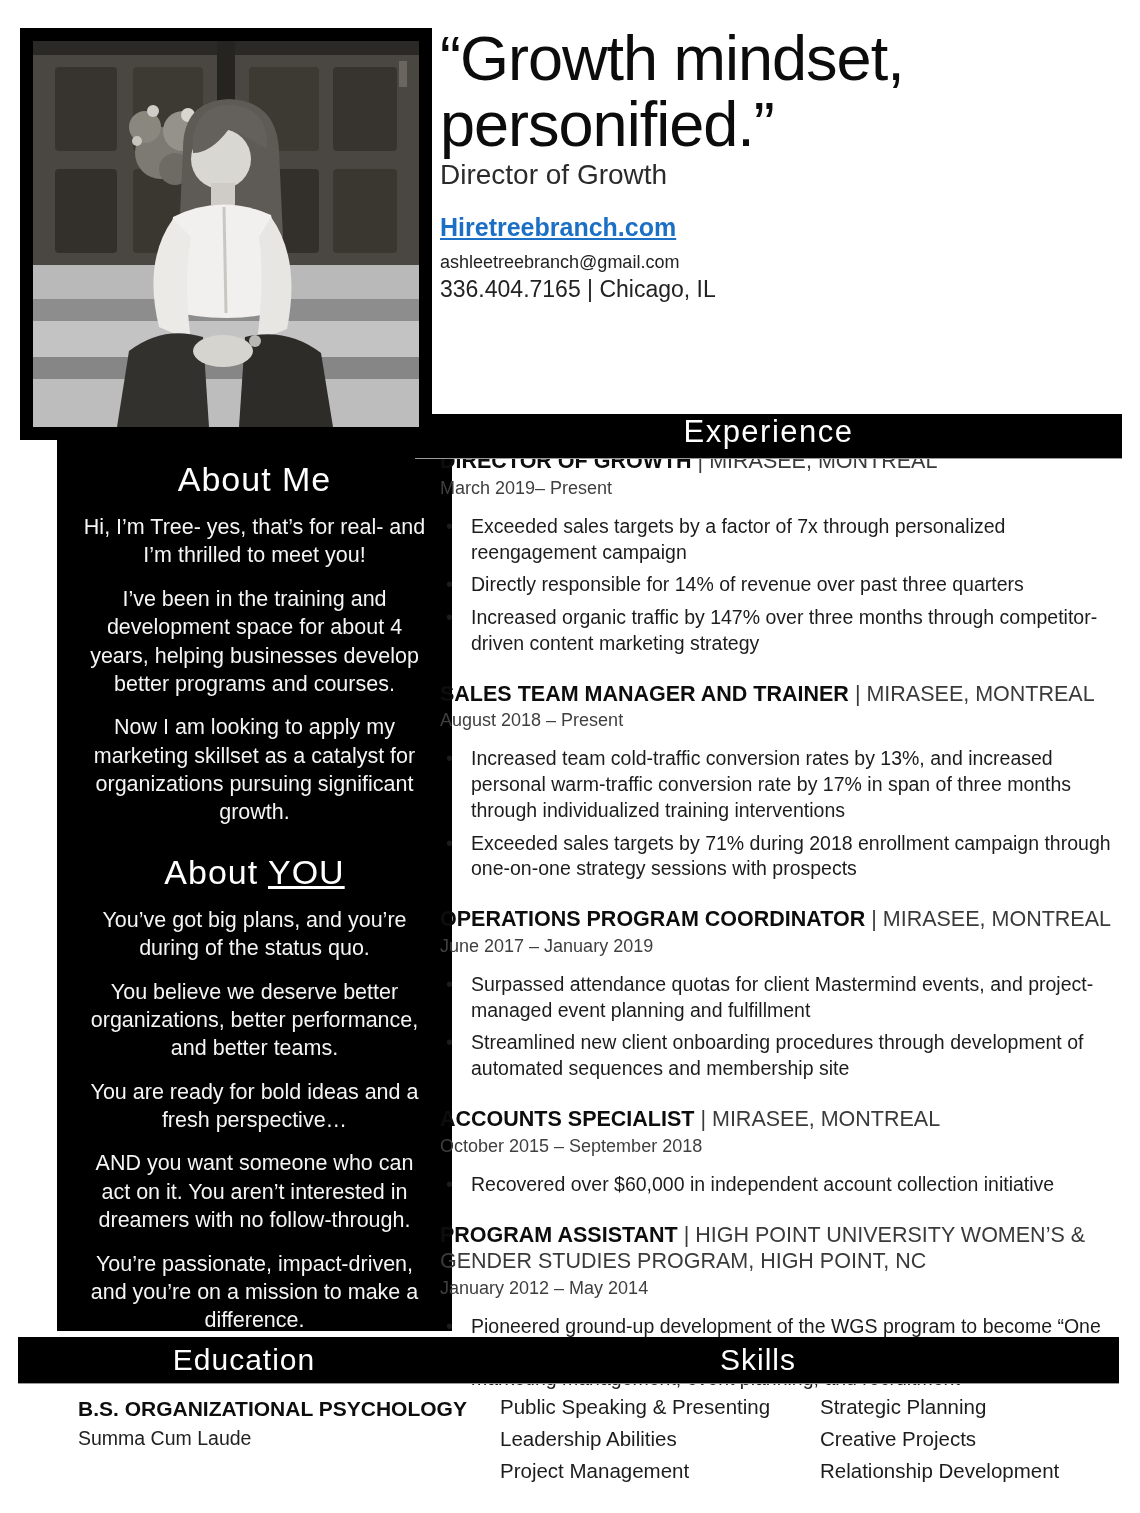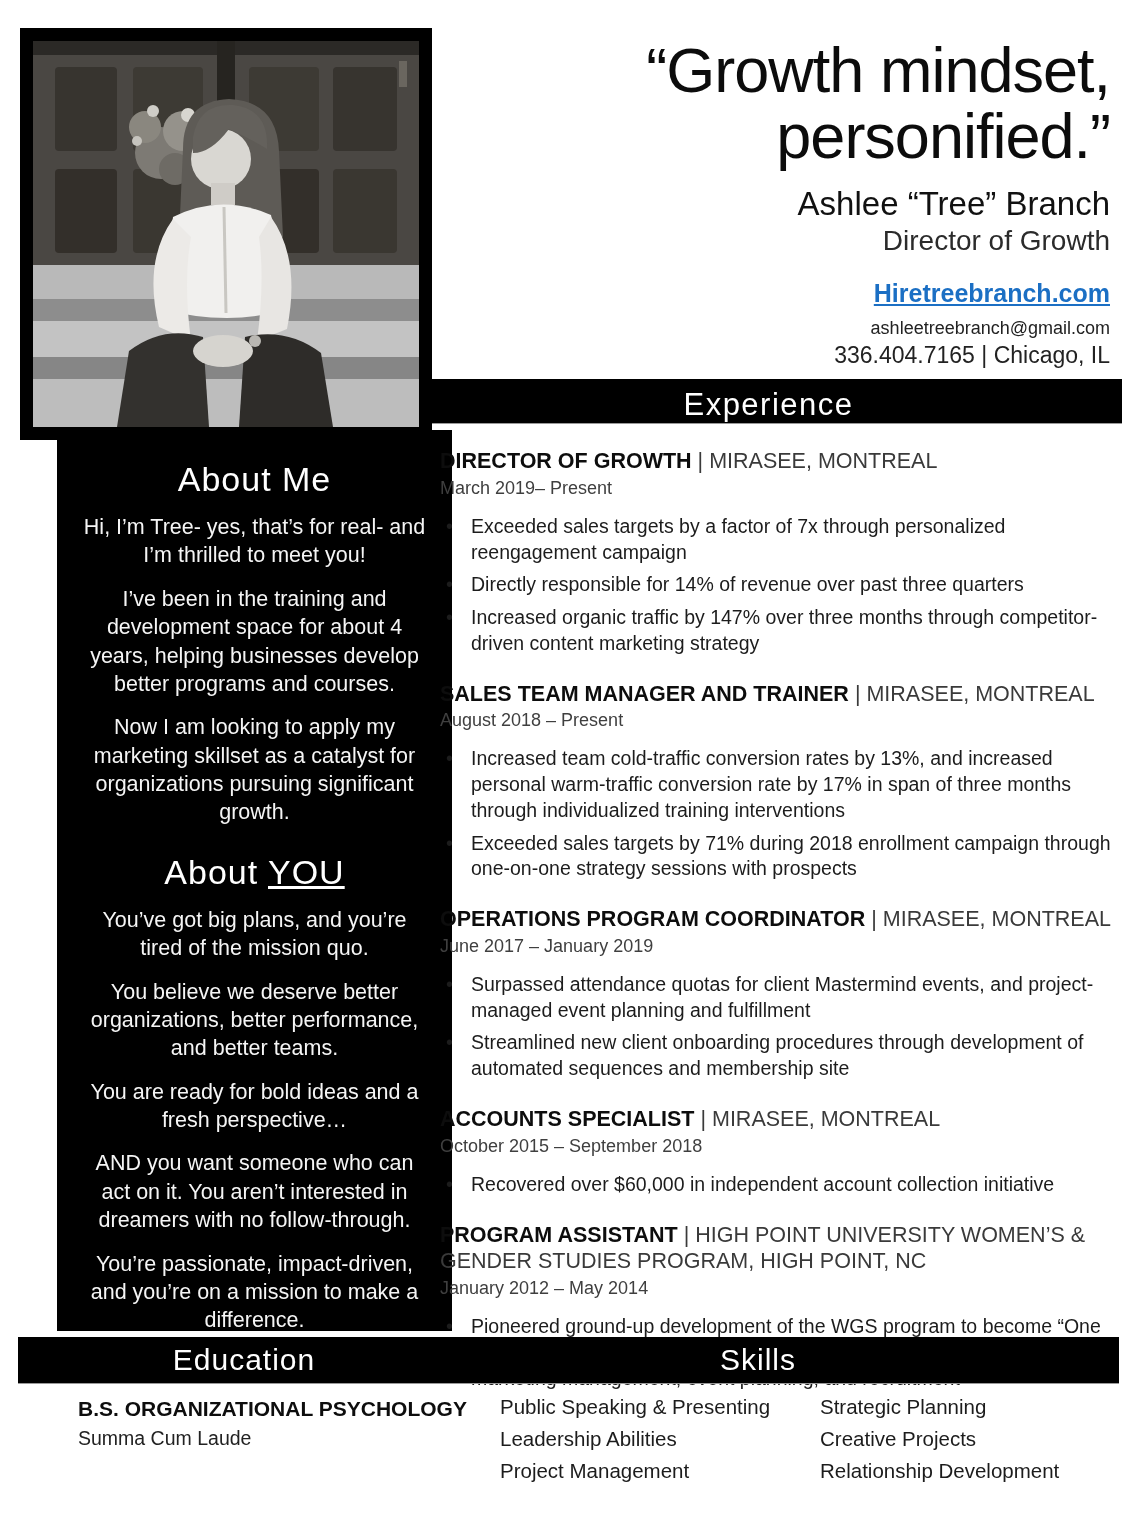--- a/index.html
+++ b/index.html
@@ -10,39 +10,39 @@
     overflow:hidden;
   }
   
   .photo-frame {
     position:absolute; left:20px; top:28px; width:412px; height:412px;
     background:#000; padding:13px; z-index:3;
   }
   .photo-frame svg { display:block; width:100%; height:100%; }
   
   .header-right {
-    position:absolute; left:440px; top:38px; width:670px;
-    text-align:right; z-index:1;
+    position:absolute; left:440px; top:26px; width:670px;
+    text-align:left; z-index:1;
   }
   .quote {
     font-size:63px; line-height:1.04; font-weight:300;
     letter-spacing:-1px; color:#0c0c0c;
   }
   .person-name { font-size:33px; margin-top:16px; color:#111; }
   .person-title { font-size:28px; margin-top:2px; color:#2b2b2b; }
   .website {
     display:inline-block; margin-top:22px; font-size:25px; font-weight:bold;
     color:#1b6fc4; 
   }
   .email { font-size:18px; margin-top:10px; color:#222; }
   .phone { font-size:23px; margin-top:3px; color:#222; }
   
   .exp-banner {
-    position:absolute; left:415px; top:379px; width:707px; height:44px;
-    background:#000; color:#fff; display:flex; align-items:flex-end; justify-content:center;
+    position:absolute; left:415px; top:414px; width:707px; height:44px;
+    background:#000; color:#fff; display:flex; align-items:flex-start; justify-content:center;
     font-size:31px; font-weight:300; letter-spacing:1.5px; z-index:2;
     box-shadow:0 1px 0 #9a9a9a;
   }
   
   .sidebar {
     position:absolute; left:57px; top:430px; width:395px; height:901px;
     background:#000; color:#f5f5f5; text-align:center;
     padding:30px 25px 0 25px; z-index:1;
   }
   .side-heading {
@@ -143,21 +143,20 @@
     <path d="M288 312 Q254 286 212 296 L206 386 L300 386 Z" fill="#2e2c29"></path>
 
     <ellipse cx="190" cy="310" rx="30" ry="16" fill="#d6d4cf"></ellipse>
     <circle cx="222" cy="300" r="6" fill="#b9b7b2"></circle>
   </svg>
 </div>
 
 <div class="header-right">
   <div class="quote">“Growth mindset,</div>
   <div class="quote">personified.”</div>
-  <div class="person-name">Ashlee “Tree” Branch</div>
   <div class="person-title">Director of Growth</div>
   <div>
     <a class="website" href="#">Hiretreebranch.com</a>
   </div>
   <div class="email">ashleetreebranch@gmail.com</div>
   <div class="phone">336.404.7165 | Chicago, IL</div>
 </div>
 
 <div class="exp-banner">
   <span>Experience</span>
@@ -169,21 +168,21 @@
   </div>
   <p>Hi, I’m Tree- yes, that’s for real- and I’m thrilled to meet you!</p>
   <p>I’ve been in the training and development space for about 4 years, helping businesses develop better programs and courses.</p>
   <p>Now I am looking to apply my marketing skillset as a catalyst for organizations pursuing significant growth.</p>
 
   <div class="about-you-block">
     <div class="side-heading">
       <span>About</span>
       <span class="u">YOU</span>
     </div>
-    <p>You’ve got big plans, and you’re tired of the mission quo.</p>
+    <p>You’ve got big plans, and you’re during of the status quo.</p>
     <p>You believe we deserve better organizations, better performance, and better teams.</p>
     <p>You are ready for bold ideas and a fresh perspective…</p>
     <p>AND you want someone who can act on it.  You aren’t interested in dreamers with no follow-through.</p>
     <p>You’re passionate, impact-driven, and you’re on a mission to make a difference.</p>
   </div>
 </div>
 
 <div class="exp-content">
 
   <div class="job">

